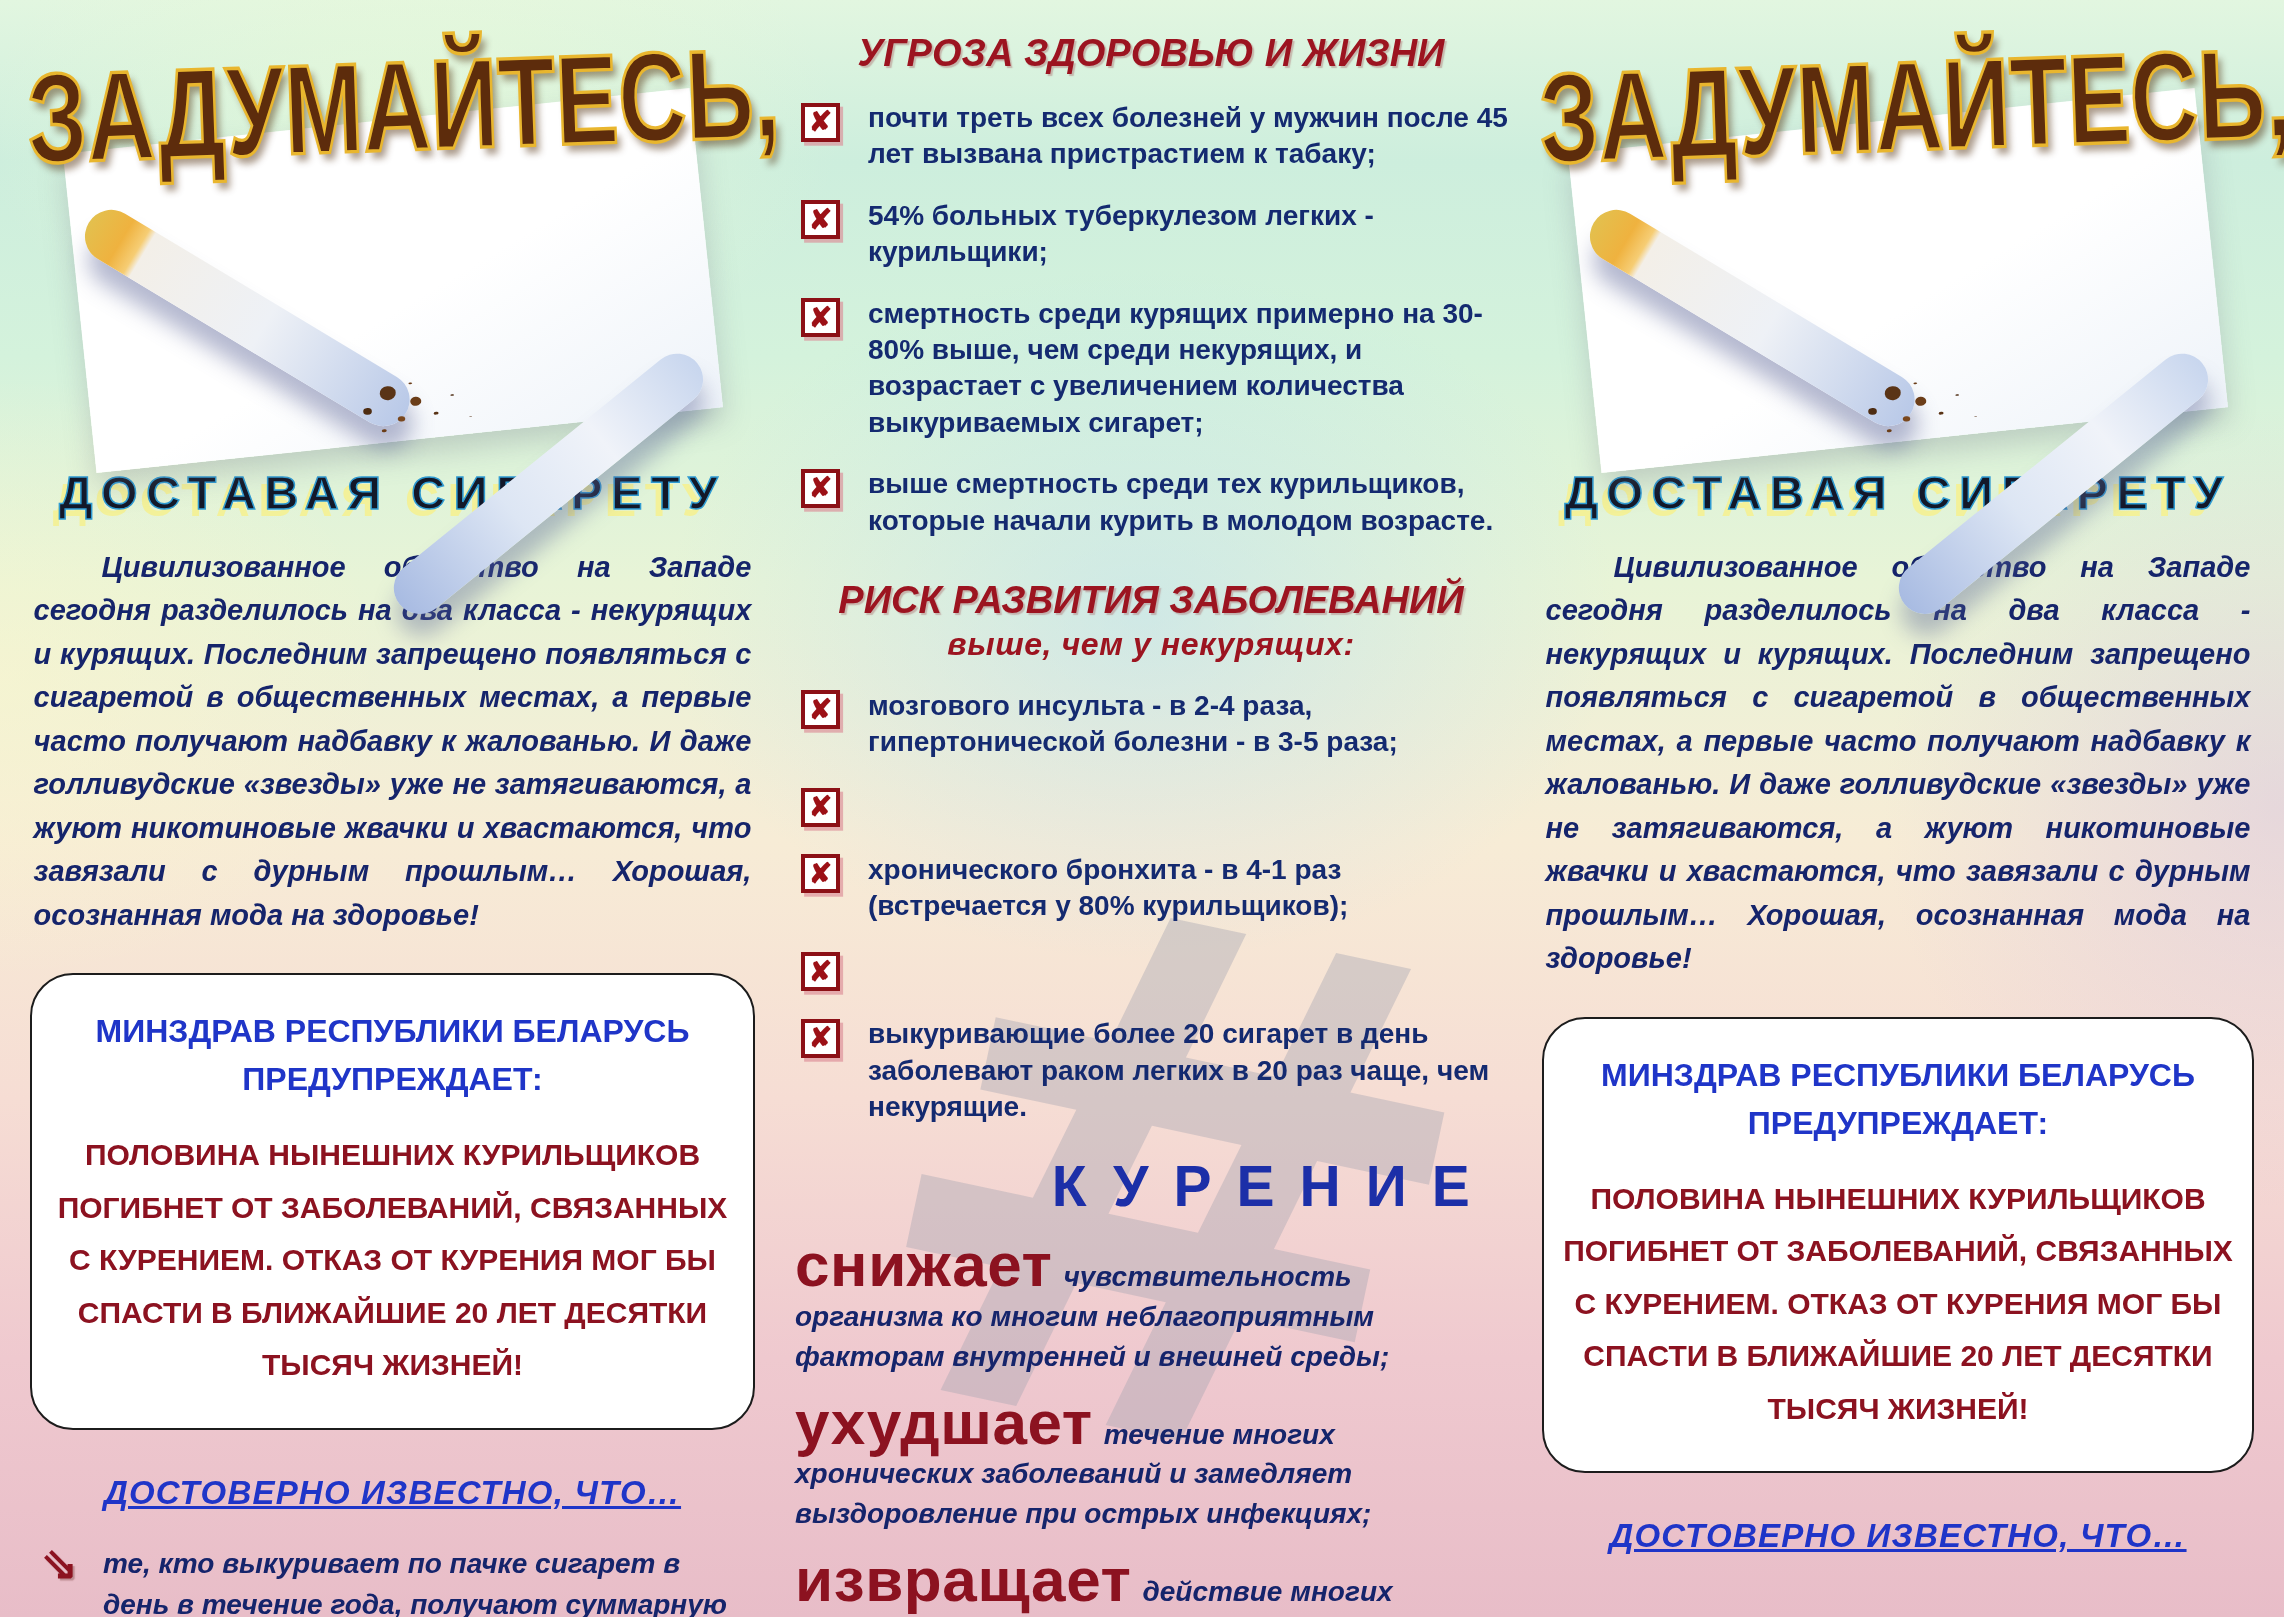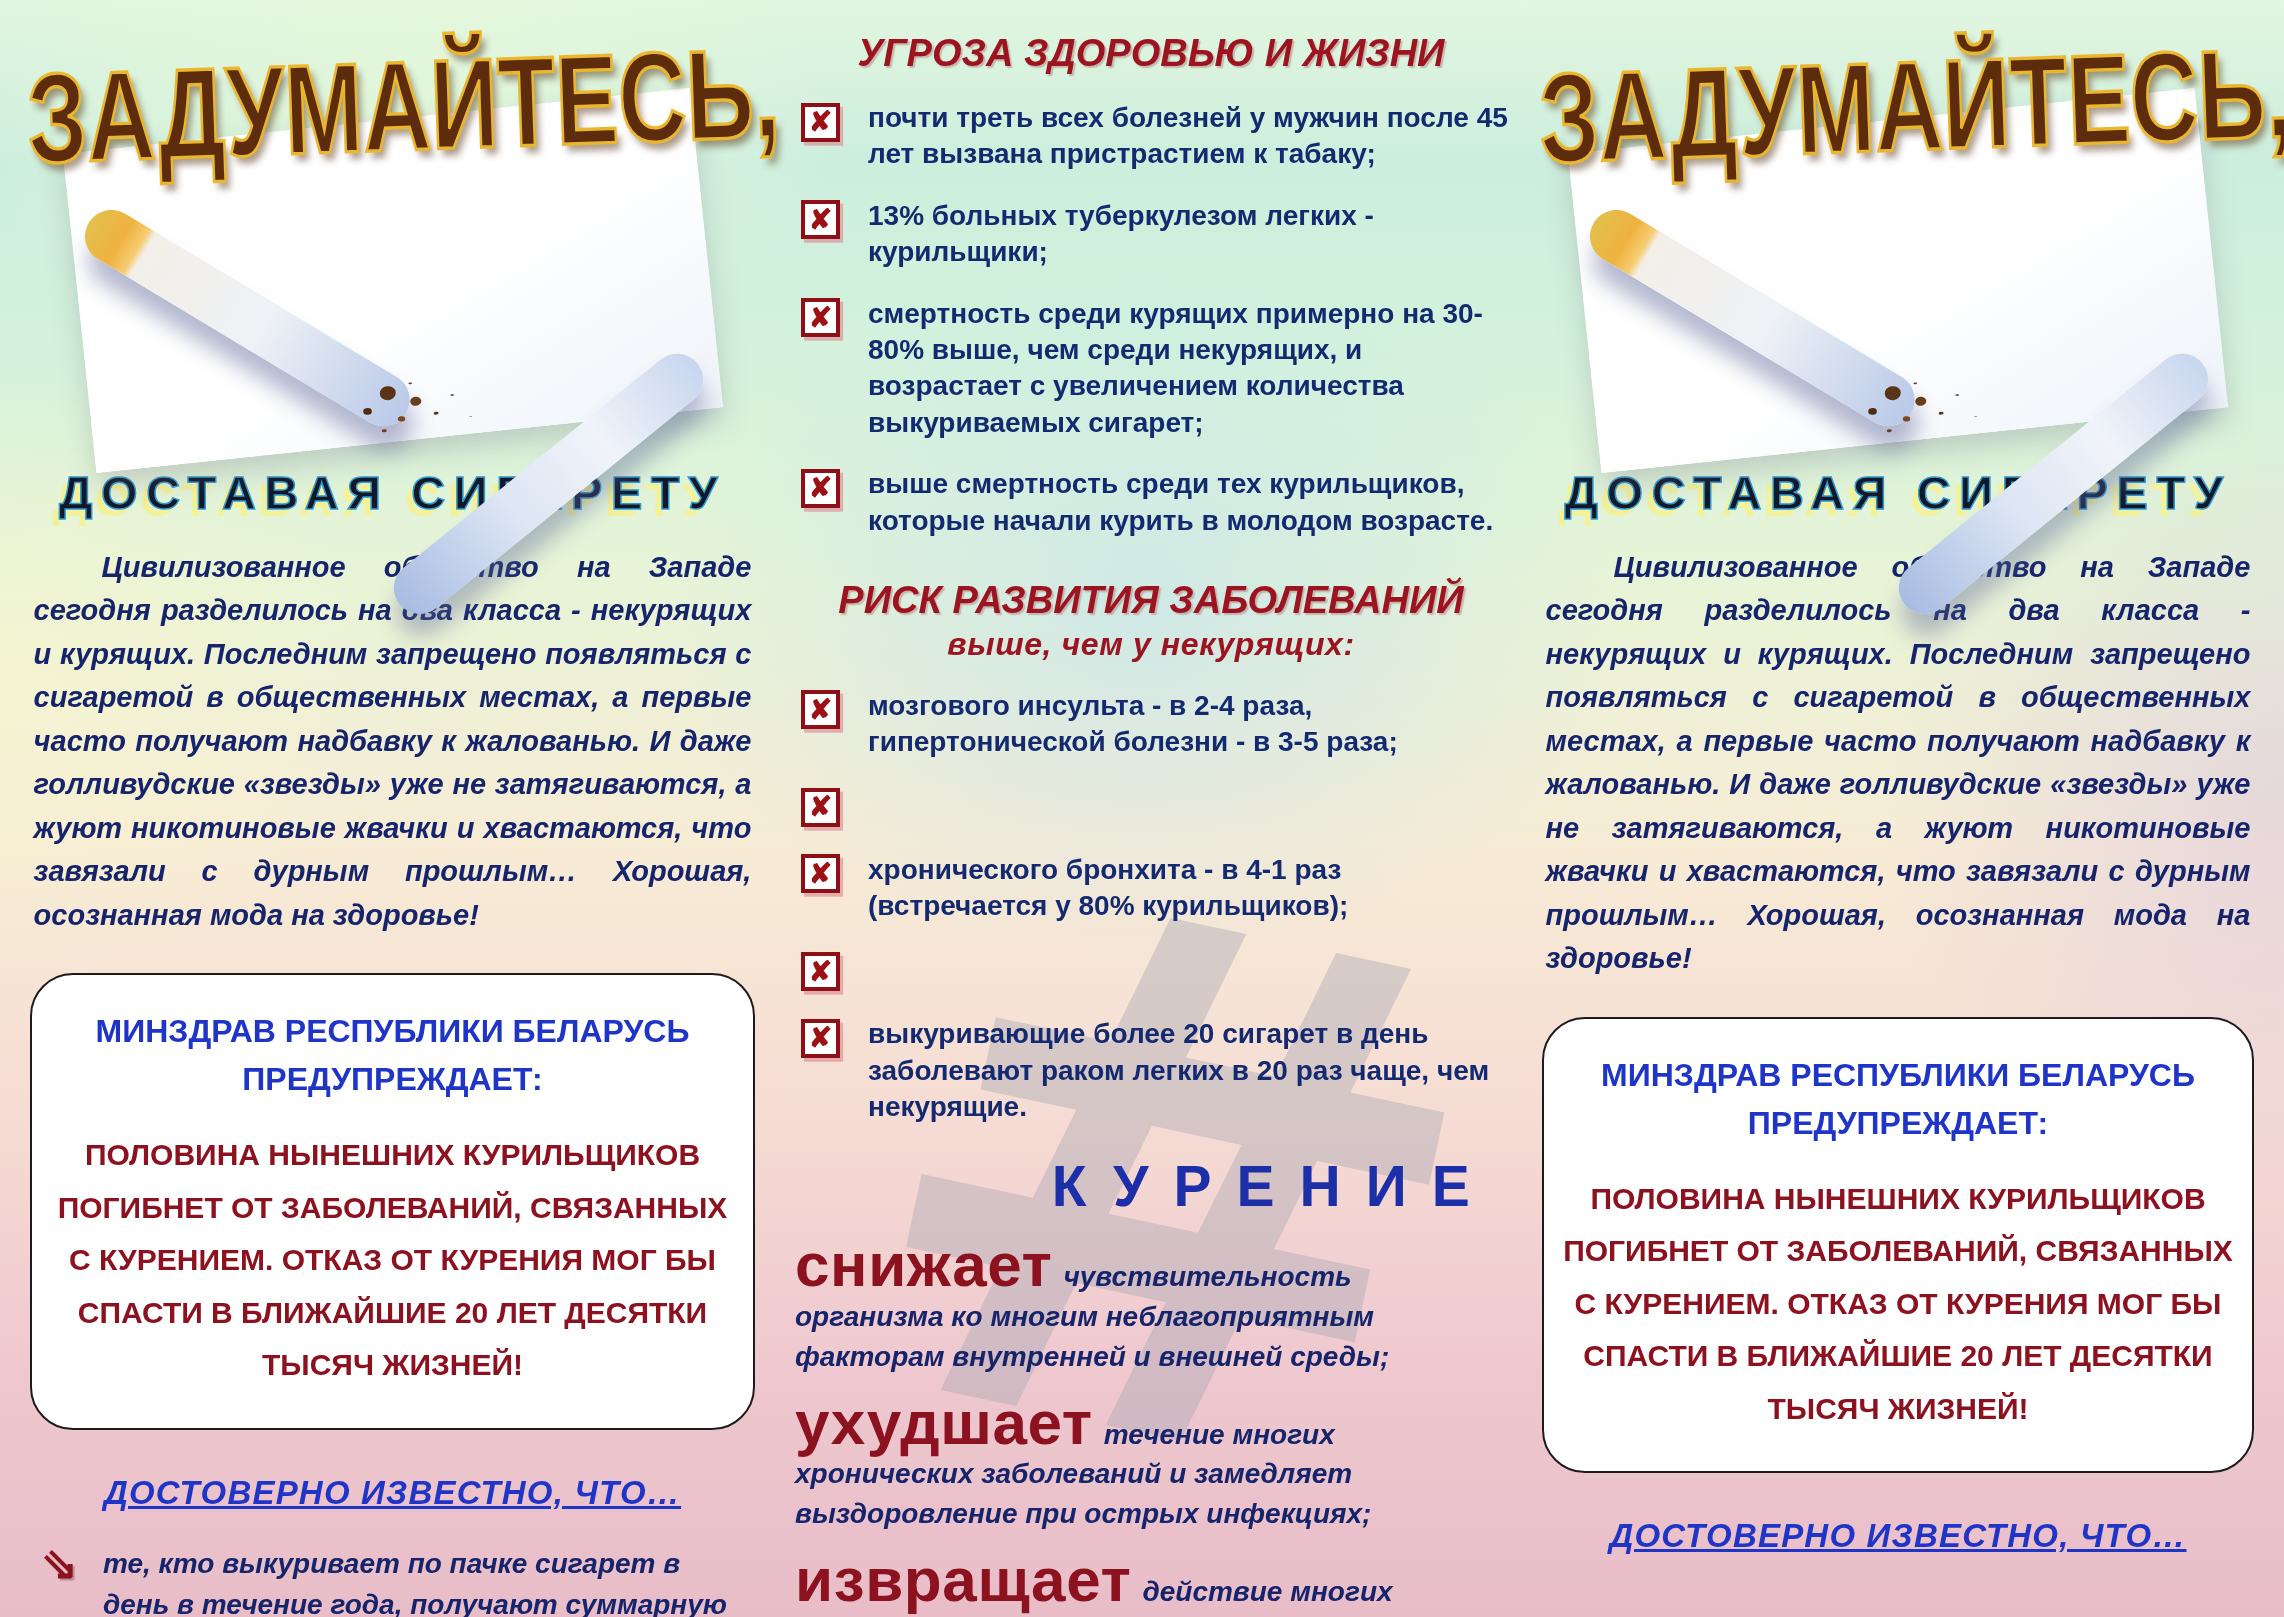--- a/index.html
+++ b/index.html
@@ -168,21 +168,21 @@
     <div class="watermark">#</div>
 
     <div class="mid-heading">УГРОЗА ЗДОРОВЬЮ И ЖИЗНИ</div>
 
     <div class="check-row">
       <span class="chk">✘</span>
       <span class="check-text">почти треть всех болезней у мужчин после 45 лет вызвана пристрастием к табаку;</span>
     </div>
     <div class="check-row">
       <span class="chk">✘</span>
-      <span class="check-text">13% больных туберкулезом легких - курильщики;</span>
+      <span class="check-text">54% больных туберкулезом легких - курильщики;</span>
     </div>
     <div class="check-row">
       <span class="chk">✘</span>
       <span class="check-text">смертность среди курящих примерно на 30-80% выше, чем среди некурящих, и возрастает с увеличением количества выкуриваемых сигарет;</span>
     </div>
     <div class="check-row">
       <span class="chk">✘</span>
       <span class="check-text">выше смертность среди тех курильщиков, которые начали курить в молодом возрасте.</span>
     </div>
 

